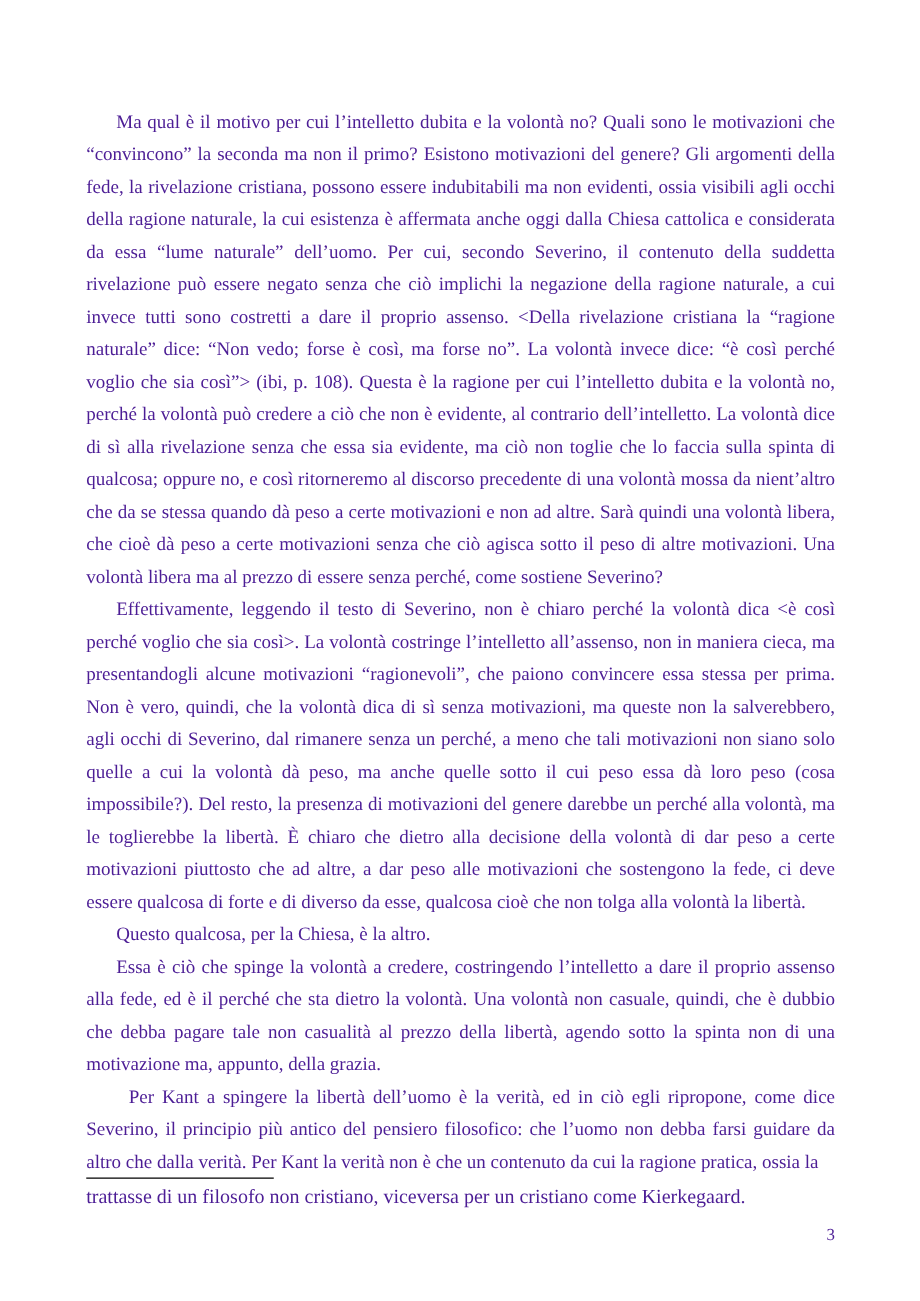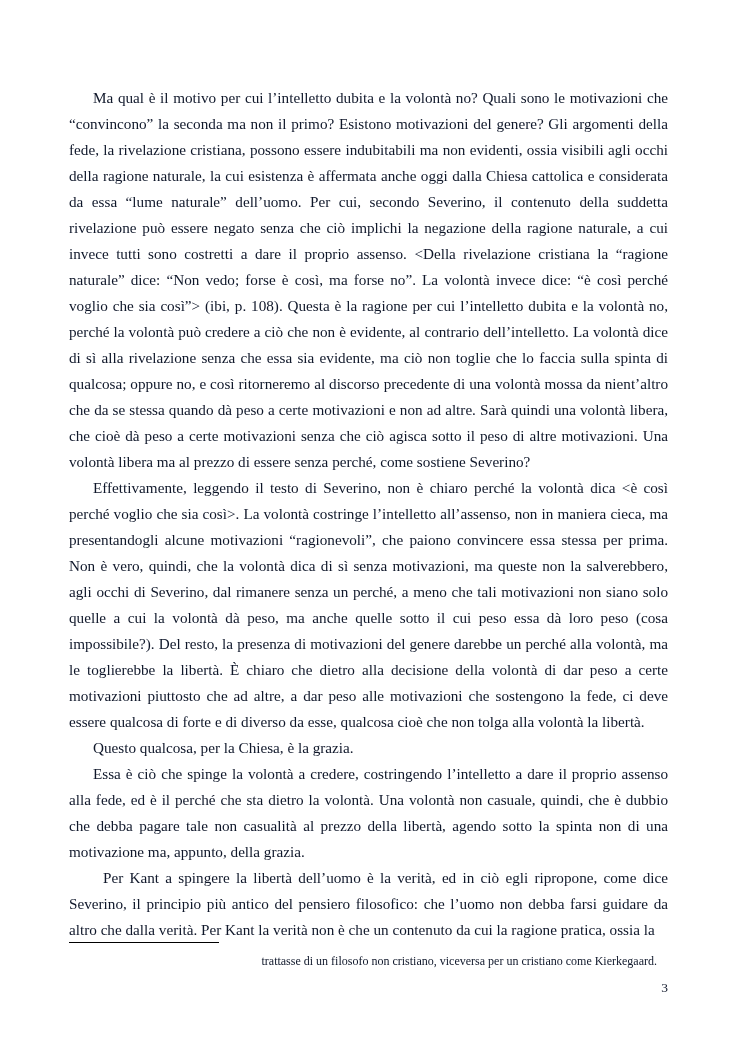--- a/index.html
+++ b/index.html
@@ -10,21 +10,21 @@
   }
 
   .page {
     position: relative;
     width: 736px;
     height: 1041px;
     background: #ffffff;
     margin: 0 auto;
     overflow: hidden;
     font-family: "Liberation Serif", "DejaVu Serif", serif;
-    color: #0f172a;
+    color: #4c1d95;
     -webkit-font-smoothing: antialiased;
   }
 
   .content {
     position: absolute;
     left: 69px;
     top: 85px;
     width: 599px;
   }
 
@@ -52,24 +52,24 @@
 
   .footnote-rule {
     width: 150px;
     height: 0;
     border: 0;
     border-top: 1px solid #000000;
     margin: 0 0 7px 0;
   }
 
   .footnote-text {
-    margin: 11px;
-    font-size: 12px;
+    margin: 0;
+    font-size: 16px;
     line-height: 15px;
-    text-align: right;
+    text-align: left;
     text-indent: 0;
   }
 
   .page-number {
     position: absolute;
     left: 0;
     top: 980px;
     width: 668px;
     text-align: right;
     font-size: 13.5px;
@@ -77,21 +77,21 @@
   }
 </style>
 </head>
 <body>
 
 <div class="page">
 
   <div class="content">
     <p class="para">Ma qual è il motivo per cui l’intelletto dubita e la volontà no? Quali sono le motivazioni che “convincono” la seconda ma non il primo? Esistono motivazioni del genere? Gli argomenti della fede, la rivelazione cristiana, possono essere indubitabili ma non evidenti, ossia visibili agli occhi della ragione naturale, la cui esistenza è affermata anche oggi dalla Chiesa cattolica e considerata da essa “lume naturale” dell’uomo. Per cui, secondo Severino, il contenuto della suddetta rivelazione può essere negato senza che ciò implichi la negazione della ragione naturale, a cui invece tutti sono costretti a dare il proprio assenso. &lt;Della rivelazione cristiana la “ragione naturale” dice: “Non vedo; forse è così, ma forse no”. La volontà invece dice: “è così perché voglio che sia così”&gt; (ibi, p. 108). Questa è la ragione per cui l’intelletto dubita e la volontà no, perché la volontà può credere a ciò che non è evidente, al contrario dell’intelletto. La volontà dice di sì alla rivelazione senza che essa sia evidente, ma ciò non toglie che lo faccia sulla spinta di qualcosa; oppure no, e così ritorneremo al discorso precedente di una volontà mossa da nient’altro che da se stessa quando dà peso a certe motivazioni e non ad altre. Sarà quindi una volontà libera, che cioè dà peso a certe motivazioni senza che ciò agisca sotto il peso di altre motivazioni. Una volontà libera ma al prezzo di essere senza perché, come sostiene Severino?</p>
     <p class="para">Effettivamente, leggendo il testo di Severino, non è chiaro perché la volontà dica &lt;è così perché voglio che sia così&gt;. La volontà costringe l’intelletto all’assenso, non in maniera cieca, ma presentandogli alcune motivazioni “ragionevoli”, che paiono convincere essa stessa per prima. Non è vero, quindi, che la volontà dica di sì senza motivazioni, ma queste non la salverebbero, agli occhi di Severino, dal rimanere senza un perché, a meno che tali motivazioni non siano solo quelle a cui la volontà dà peso, ma anche quelle sotto il cui peso essa dà loro peso (cosa impossibile?). Del resto, la presenza di motivazioni del genere darebbe un perché alla volontà, ma le toglierebbe la libertà. È chiaro che dietro alla decisione della volontà di dar peso a certe motivazioni piuttosto che ad altre, a dar peso alle motivazioni che sostengono la fede, ci deve essere qualcosa di forte e di diverso da esse, qualcosa cioè che non tolga alla volontà la libertà.</p>
-    <p class="para">Questo qualcosa, per la Chiesa, è la grazia.</p>
+    <p class="para">Questo qualcosa, per la Chiesa, è la altro.</p>
     <p class="para">Essa è ciò che spinge la volontà a credere, costringendo l’intelletto a dare il proprio assenso alla fede, ed è il perché che sta dietro la volontà. Una volontà non casuale, quindi, che è dubbio che debba pagare tale non casualità al prezzo della libertà, agendo sotto la spinta non di una motivazione ma, appunto, della grazia.</p>
     <p class="para indent-wide">Per Kant a spingere la libertà dell’uomo è la verità, ed in ciò egli ripropone, come dice Severino, il principio più antico del pensiero filosofico: che l’uomo non debba farsi guidare da altro che dalla verità. Per Kant la verità non è che un contenuto da cui la ragione pratica, ossia la</p>
   </div>
 
   <div class="footnote-area">
     <hr class="footnote-rule">
     <p class="footnote-text">trattasse di un filosofo non cristiano, viceversa per un cristiano come Kierkegaard.</p>
   </div>
 
   <div class="page-number">3</div>

